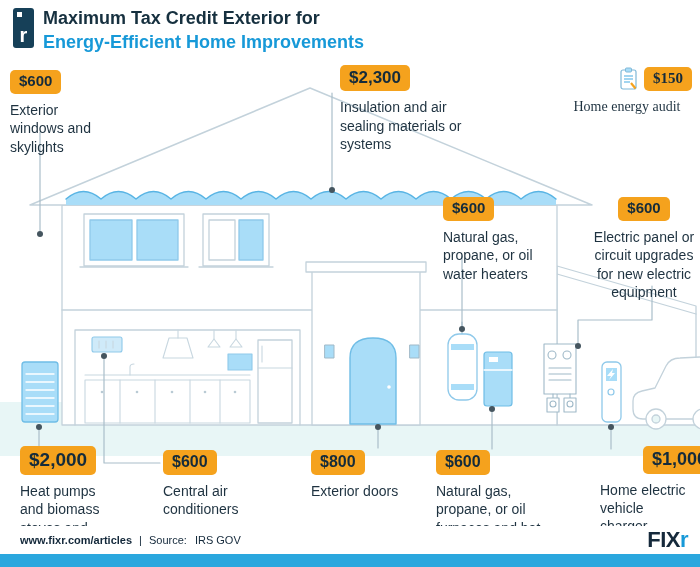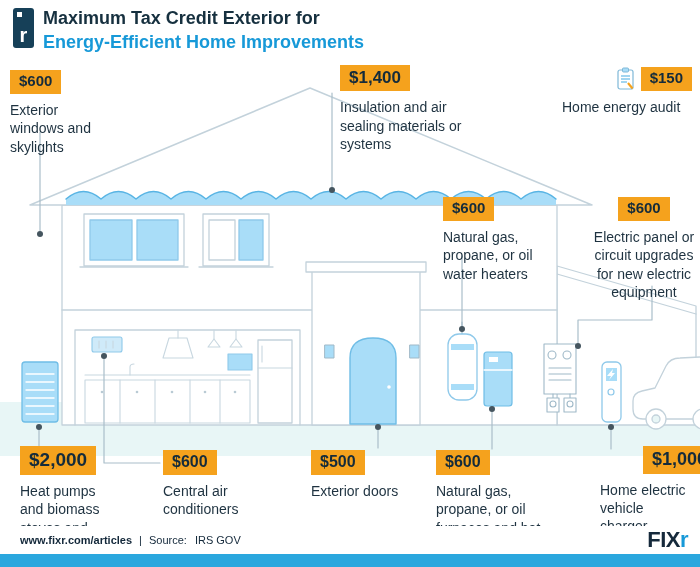--- a/index.html
+++ b/index.html
@@ -14,26 +14,26 @@
   .logo-mark { width:21px; height:40px; background:#164058; border-radius:3px; color:#fff;
                font-weight:700; font-size:20px; display:flex; align-items:flex-end; justify-content:center;
                padding-bottom:1px; position:relative; }
   .logo-mark::before { content:""; position:absolute; top:4px; left:4px; width:5px; height:5px; background:#fff; }
   .t1 { font-size:18px; font-weight:700; color:var(--title-dark,#16303F); line-height:1.15; }
   .t2 { font-size:18px; font-weight:700; color:var(--accent-blue,#1799D8); line-height:1.15; margin-top:3px; }
 
   
   .label { position:absolute; z-index:4; }
   .badge { display:inline-block; background:var(--badge-bg,#F5A21D); color:#142B3B; font-weight:700;
-           padding:2px 9px 3px; border-radius:0; font-size:15px; line-height:1.25; white-space:nowrap; }
+           padding:2px 9px 3px; border-radius:5px; font-size:15px; line-height:1.25; white-space:nowrap; }
   .desc { margin-top:7px; font-size:14px; line-height:1.32; color:#1E3240; }
 
   .l1 { left:10px; top:70px; }   .l1 .desc { width:104px; }
   .l2 { left:340px; top:65px; }  .l2 .badge { font-size:17px; } .l2 .desc { width:145px; }
-  .l3 { right:8px; top:67px; width:130px; text-align:left; }
+  .l3 { right:8px; top:67px; width:130px; text-align:center;font-family:Liberation Serif, serif; }
   .l3 .badge-row { display:flex; align-items:center; justify-content:flex-end; gap:6px; }
   .l4 { left:443px; top:197px; } .l4 .desc { width:114px; }
   .l5 { right:5px; top:197px; width:102px; text-align:center; } .l5 .desc { width:102px; }
   .l6 { left:20px; top:446px; }   .l6 .badge { font-size:19px; } .l6 .desc { width:100px; }
   .l7 { left:163px; top:450px; } .l7 .badge { font-size:16px; } .l7 .desc { width:80px; }
   .l8 { left:311px; top:450px; } .l8 .badge { font-size:16px; } .l8 .desc { width:100px; }
   .l9 { left:436px; top:450px; } .l9 .badge { font-size:16px; } .l9 .desc { width:108px; }
   .l10 { left:600px; top:446px; } .l10 .badge { font-size:18px;margin-left:43px; } .l10 .desc { width:92px; }
 
   
@@ -210,21 +210,21 @@
       <div class="t2">Energy-Efficient Home Improvements</div>
     </div>
   </header>
 
   <div class="label l1">
     <span class="badge">$600</span>
     <div class="desc">Exterior windows and skylights</div>
   </div>
 
   <div class="label l2">
-    <span class="badge">$1,400</span>
+    <span class="badge">$2,300</span>
     <div class="desc">Insulation and air sealing materials or systems</div>
   </div>
 
   <div class="label l3">
     <div class="badge-row">
       <svg width="19" height="24" viewBox="0 0 19 24">
         <rect x="2" y="3" width="15" height="19" rx="2" fill="#fff" stroke="#7FB8D8" stroke-width="1.2"></rect>
         <rect x="6.5" y="1" width="6" height="4" rx="1" fill="#A9DDF8" stroke="#7FB8D8" stroke-width="1"></rect>
         <line x1="5" y1="9" x2="14" y2="9" stroke="#64B9E6" stroke-width="1.2"></line>
         <line x1="5" y1="12" x2="14" y2="12" stroke="#64B9E6" stroke-width="1.2"></line>
@@ -250,21 +250,21 @@
     <span class="badge">$2,000</span>
     <div class="desc">Heat pumps and biomass stoves and boilers</div>
   </div>
 
   <div class="label l7">
     <span class="badge">$600</span>
     <div class="desc">Central air conditioners</div>
   </div>
 
   <div class="label l8">
-    <span class="badge">$500</span>
+    <span class="badge">$800</span>
     <div class="desc">Exterior doors</div>
   </div>
 
   <div class="label l9">
     <span class="badge">$600</span>
     <div class="desc">Natural gas, propane, or oil furnaces and hot water boilers</div>
   </div>
 
   <div class="label l10">
     <span class="badge">$1,000</span>

